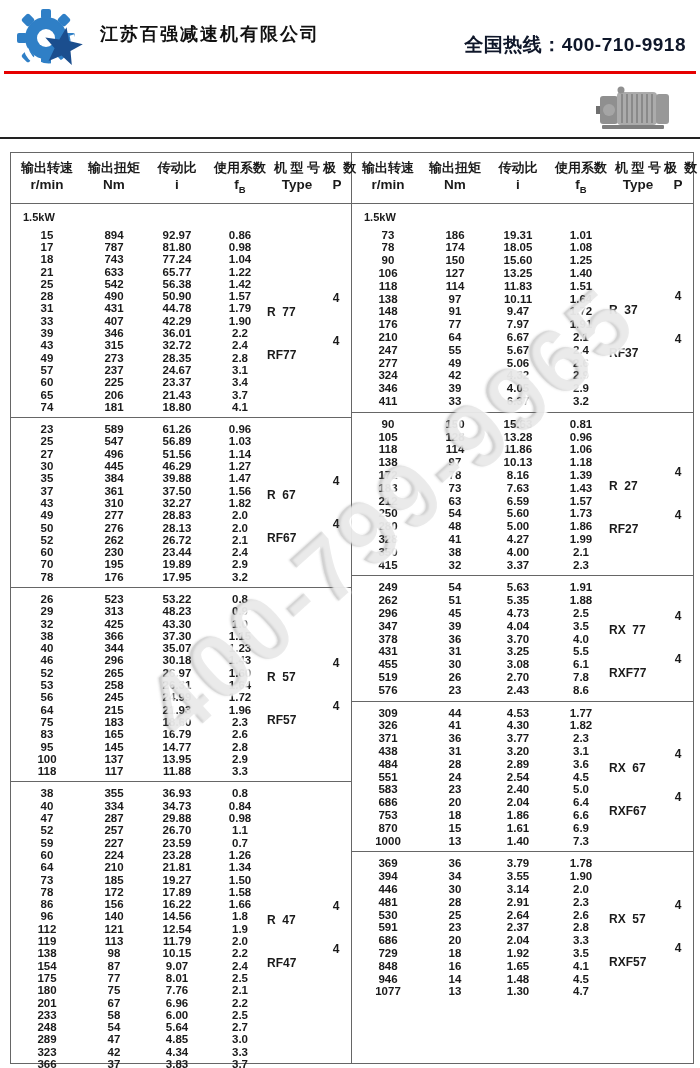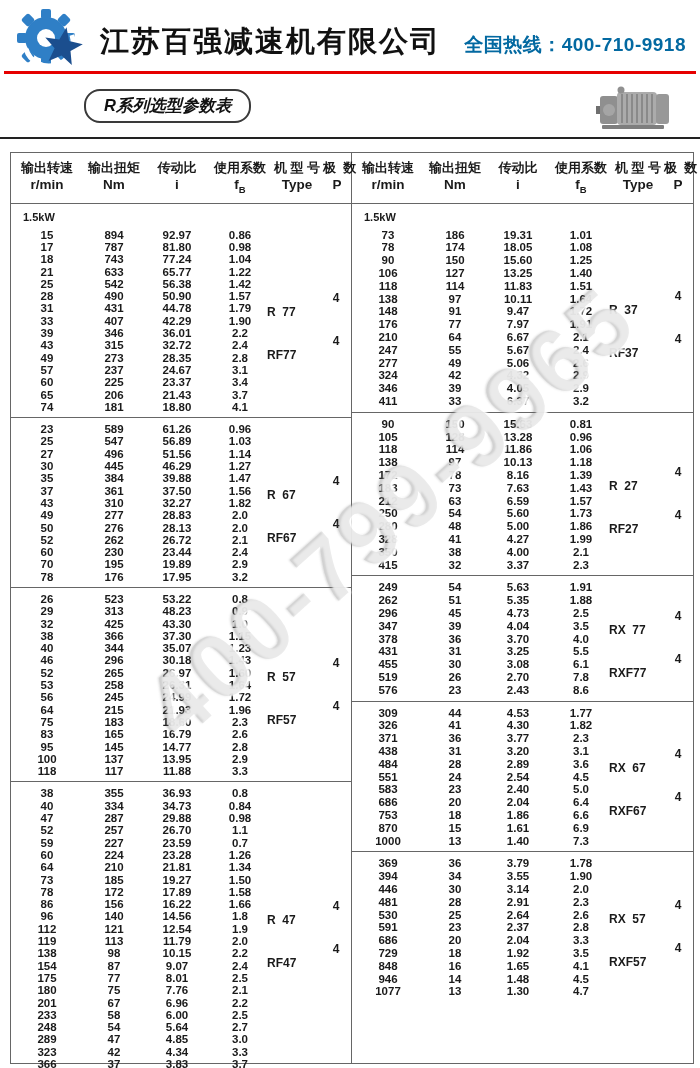--- a/index.html
+++ b/index.html
@@ -1,22 +1,22 @@
 <!DOCTYPE html>
 <html><head>
 <meta charset="utf-8">
 <style>
   html,body{margin:0;padding:0;background:#fff;}
   .page{position:relative;width:700px;height:1068px;background:#fff;overflow:hidden;
         font-family:"Liberation Sans",sans-serif;color:#1a1a1a;}
   
   .header{position:relative;height:75px;}
   .logo{position:absolute;left:16px;top:7px;}
-  .company{position:absolute;left:100px;top:22px;font-size:29px;font-weight:900;letter-spacing:2px;color:#111;}
-  .hotline{position:absolute;right:14px;top:32px;font-size:19px;font-weight:700;color:#0369a1;letter-spacing:.5px;}
+  .company{position:absolute;left:100px;top:22px;font-size:18px;font-weight:900;letter-spacing:2px;color:#111;}
+  .hotline{position:absolute;right:14px;top:32px;font-size:19px;font-weight:700;color:#0f172a;letter-spacing:.5px;}
   .red-rule{position:absolute;left:4px;right:4px;top:71px;height:3px;background:#e60000;}
   
   .subheader{position:relative;height:60px;}
   .badge{display:inline-block;margin:14px 0 0 84px;border:2px solid #3a3a3a;border-radius:16px;
          padding:4px 18px;font-size:16.5px;font-weight:700;font-style:italic;color:#111;}
   .product{position:absolute;right:28px;top:4px;}
   .dark-rule{border-top:2px solid #222;margin:2px 0 0 0;}
   
   .watermark{position:absolute;left:30px;top:460px;width:720px;z-index:6;pointer-events:none;
              transform:rotate(-42deg);transform-origin:center;
@@ -70,21 +70,20 @@
       <circle cx="30" cy="31" r="9" fill="#fff"></circle>
       <path d="M 10 42 A 23 23 0 0 0 56 28" stroke="#fff" stroke-width="5" fill="none"></path>
       <polygon fill="#1b4e8e" points="50.5,20.3 53.1,34.1 66.8,37.2 54.5,44.0 55.8,58.0 45.5,48.4 32.6,53.9 38.6,41.2 29.3,30.6 43.3,32.4"></polygon>
     </svg>
     <div class="company">江苏百强减速机有限公司</div>
     <div class="hotline"><span>全国热线：</span><span>400-710-9918</span></div>
     <div class="red-rule"></div>
   </div>
 
   <div class="subheader">
-    <div class="badge">R系列选型参数表</div>
     <svg class="product" width="76" height="52" viewBox="0 0 76 52">
       <rect x="6" y="46" width="62" height="4" rx="1" fill="#7e7e7e"></rect>
       <rect x="0" y="27" width="5" height="8" fill="#6f6f6f"></rect>
       <rect x="4" y="17" width="18" height="28" rx="3" fill="#8f8f8f"></rect>
       <circle cx="13" cy="31" r="6" fill="#a5a5a5"></circle>
       <rect x="21" y="13" width="40" height="33" rx="4" fill="#ababab"></rect>
       <g stroke="#8a8a8a" stroke-width="2">
         <line x1="26" y1="15" x2="26" y2="44"></line>
           <line x1="31" y1="15" x2="31" y2="44"></line>
         <line x1="36" y1="15" x2="36" y2="44"></line>

